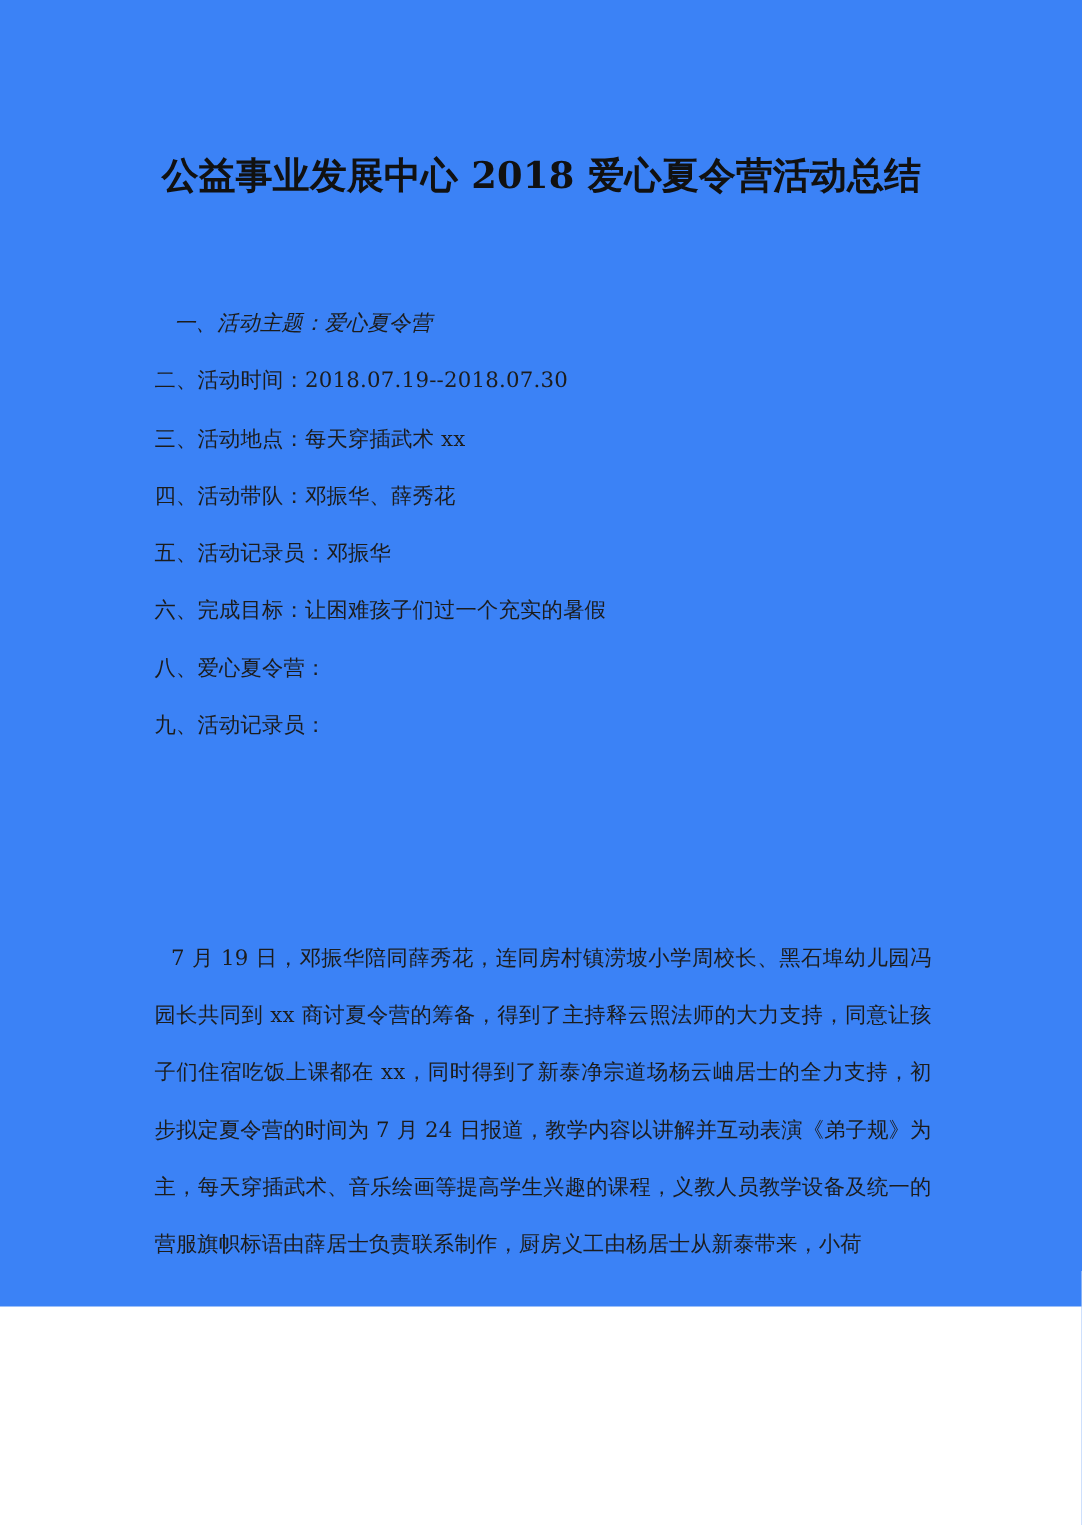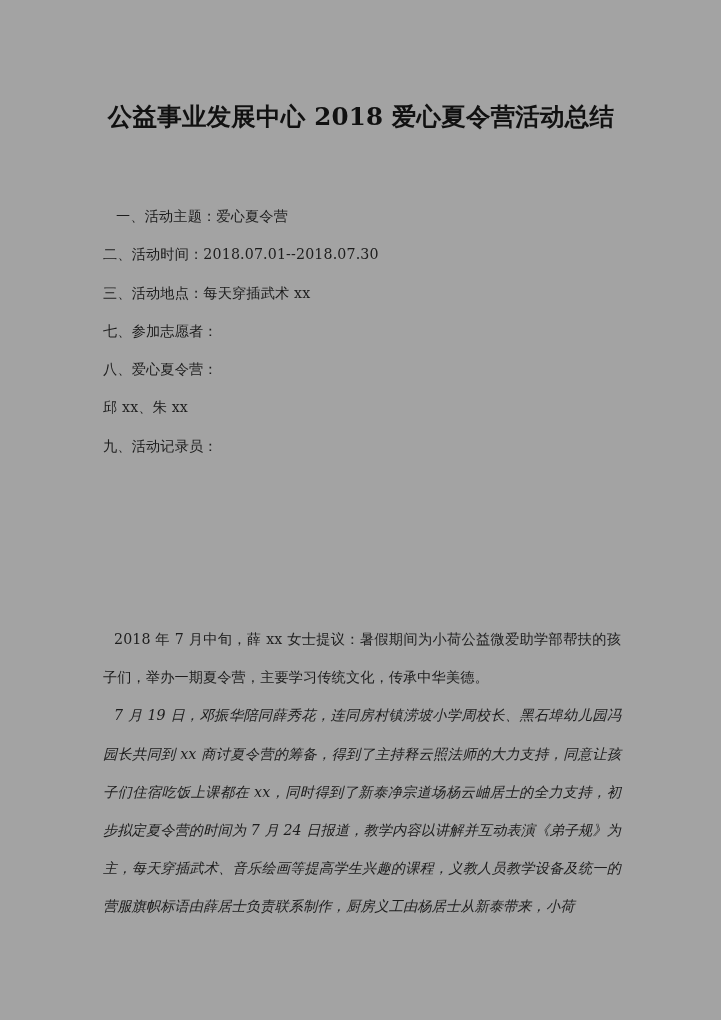--- a/index.html
+++ b/index.html
@@ -13,22 +13,22 @@
     height: 1020px;
     overflow: hidden;
     font-family: "DejaVu Serif", "Liberation Serif", serif;
     color: #1a1a1a;
     -webkit-font-smoothing: antialiased;
   }
 
   .page {
     position: relative;
     width: 721px;
-    height: 1020px;
-    background: #a3a3a3;
+    height: 871px;
+    background: #3b82f6;
     box-sizing: border-box;
   }
 
   
   .doc-title {
     position: absolute;
     left: 103px;
     top: 82px;
     width: 516px;
     text-align: center;
@@ -50,20 +50,21 @@
   .item-line {
     font-size: 14.2px;
     line-height: 38.3px;
     height: 38.3px;
     white-space: nowrap;
     color: #1c1c1c;
     letter-spacing: 0.15px;
   }
   .item-line.indented {
     padding-left: 13px;
+    font-style: italic;
   }
 
   
   .para-region {
     position: absolute;
     left: 103px;
     top: 620px;
     width: 518px;
   }
 
@@ -88,26 +89,26 @@
 </style>
 </head>
 <body>
 
 <div class="page">
 
   <h1 class="doc-title">公益事业发展中心 2018 爱心夏令营活动总结</h1>
 
   <div class="body-region">
     <div class="item-line indented">一、活动主题：爱心夏令营</div>
-    <div class="item-line">二、活动时间：2018.07.01--2018.07.30</div>
+    <div class="item-line">二、活动时间：2018.07.19--2018.07.30</div>
     <div class="item-line">三、活动地点：每天穿插武术 xx</div>
-    <div class="item-line">七、参加志愿者：</div>
+    <div class="item-line">四、活动带队：邓振华、薛秀花</div>
+    <div class="item-line">五、活动记录员：邓振华</div>
+    <div class="item-line">六、完成目标：让困难孩子们过一个充实的暑假</div>
     <div class="item-line">八、爱心夏令营：</div>
-    <div class="item-line">邱 xx、朱 xx</div>
     <div class="item-line">九、活动记录员：</div>
   </div>
 
   <div class="para-region">
-    <p class="para"><span class="indent"></span><span>2018 年 7 月中旬，薛 xx 女士提议：暑假期间为小荷公益微爱助学部帮扶的孩子们，举办一期夏令营，主要学习传统文化，传承中华美德。</span></p>
     <p class="para"><span class="indent"></span><span>7 月 19 日，邓振华陪同薛秀花，连同房村镇涝坡小学周校长、黑石埠幼儿园冯园长共同到 xx 商讨夏令营的筹备，得到了主持释云照法师的大力支持，同意让孩子们住宿吃饭上课都在 xx，同时得到了新泰净宗道场杨云岫居士的全力支持，初步拟定夏令营的时间为 7 月 24 日报道，教学内容以讲解并互动表演《弟子规》为主，每天穿插武术、音乐绘画等提高学生兴趣的课程，义教人员教学设备及统一的营服旗帜标语由薛居士负责联系制作，厨房义工由杨居士从新泰带来，小荷</span></p>
   </div>
 
 </div>
 
 </body></html>

